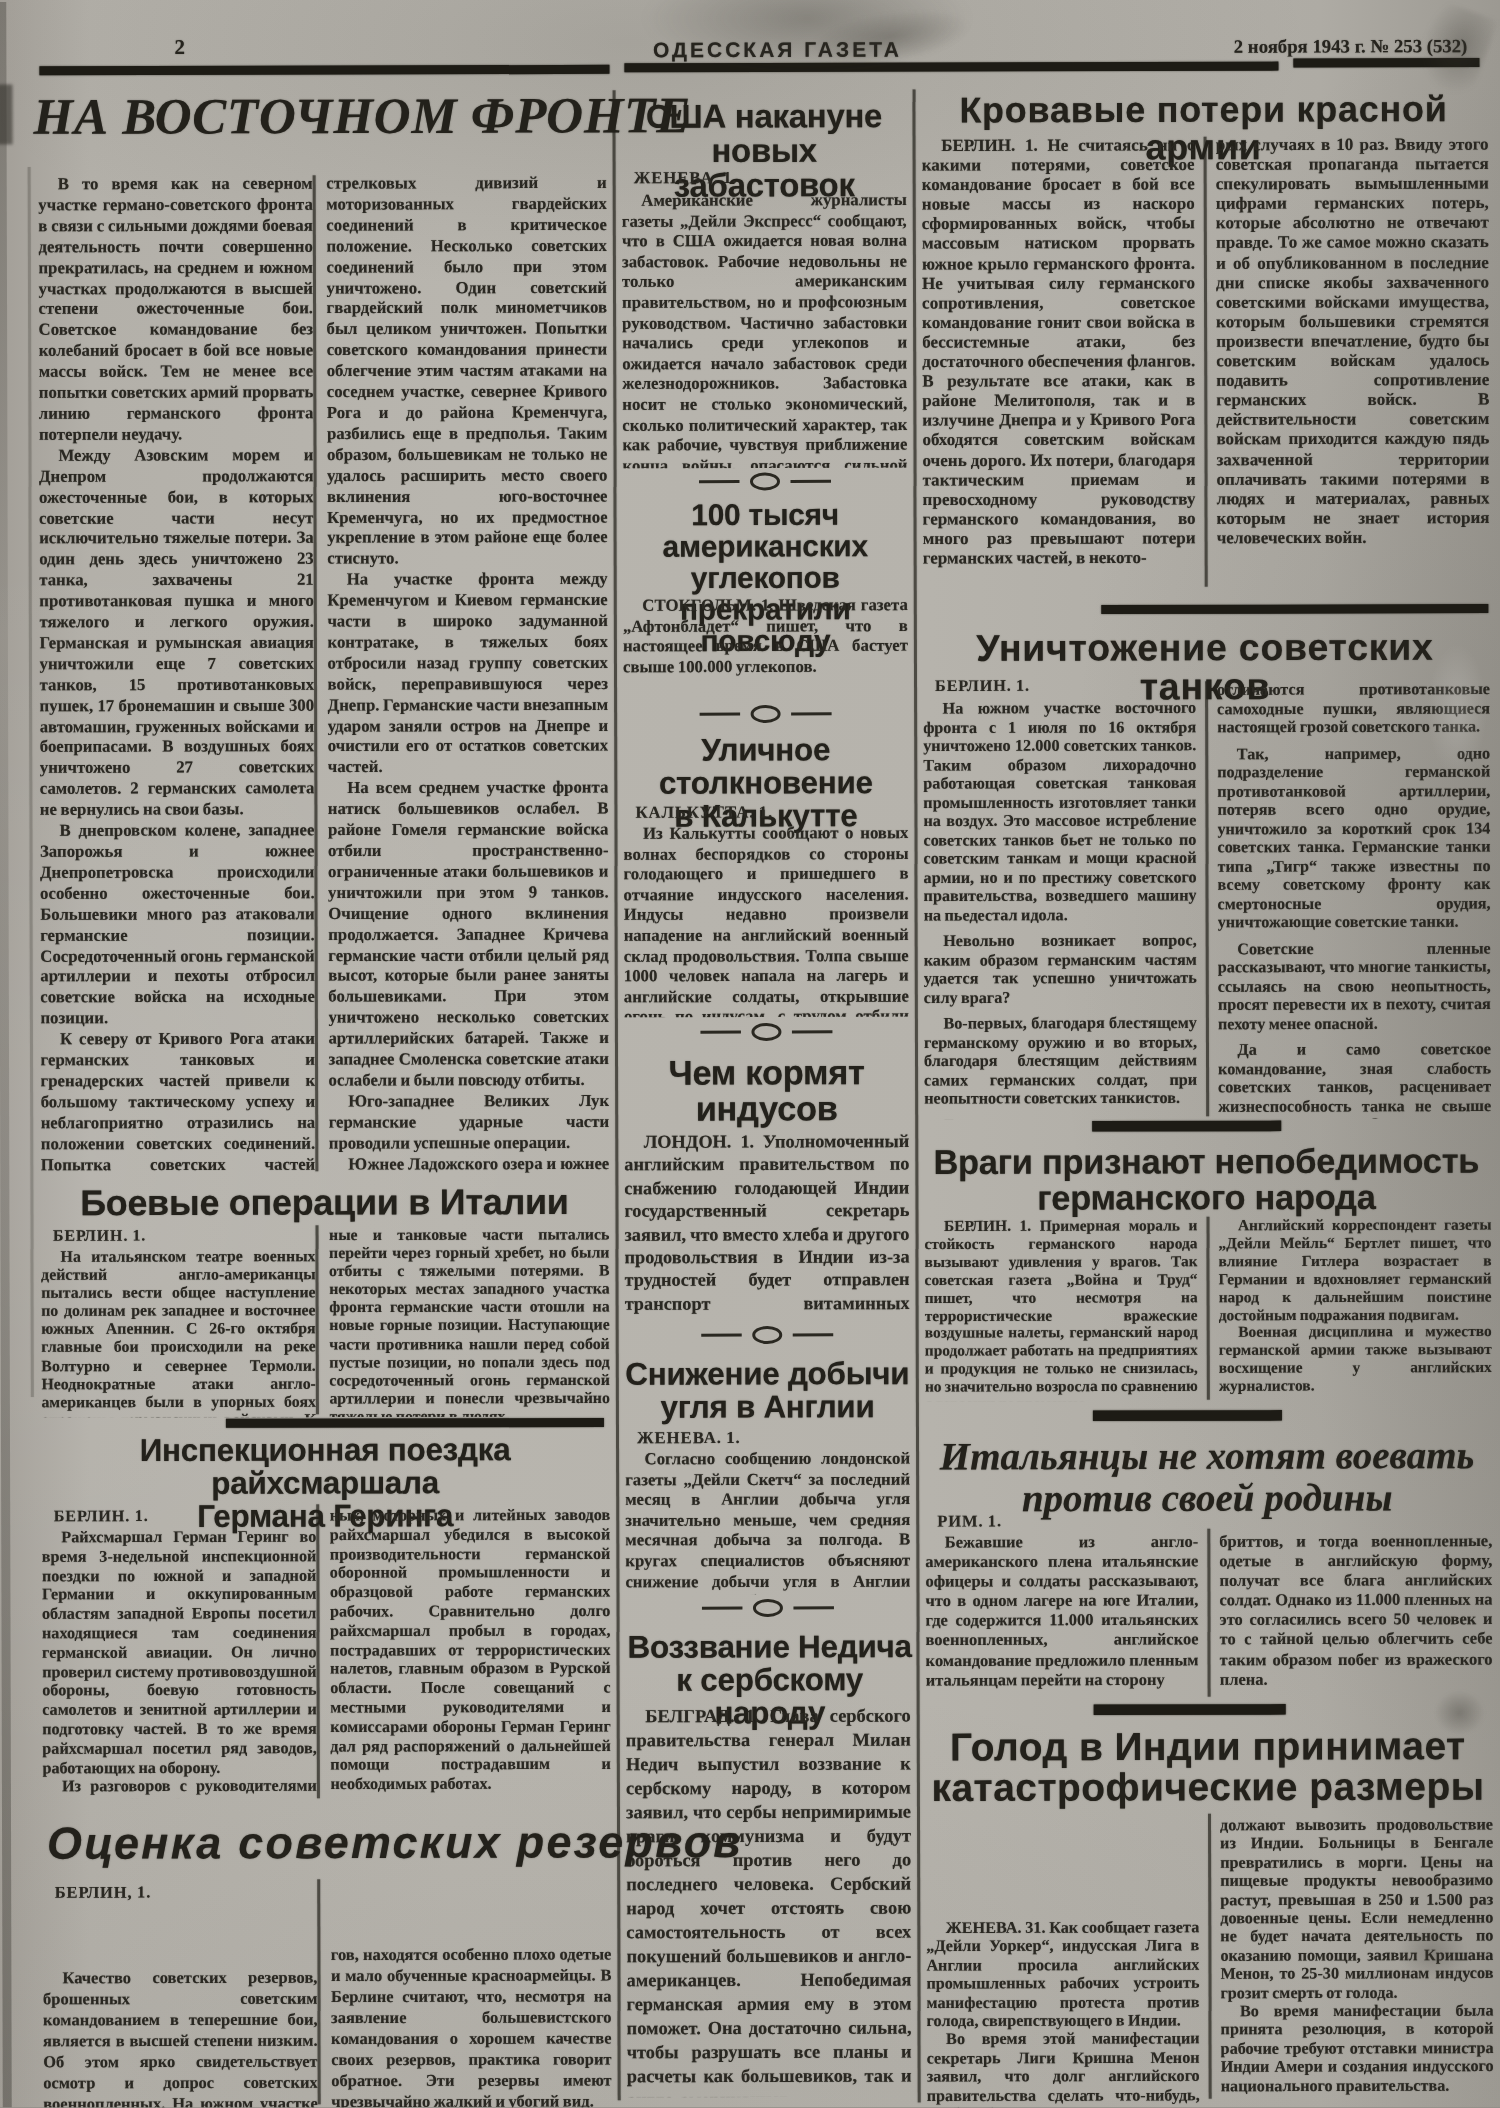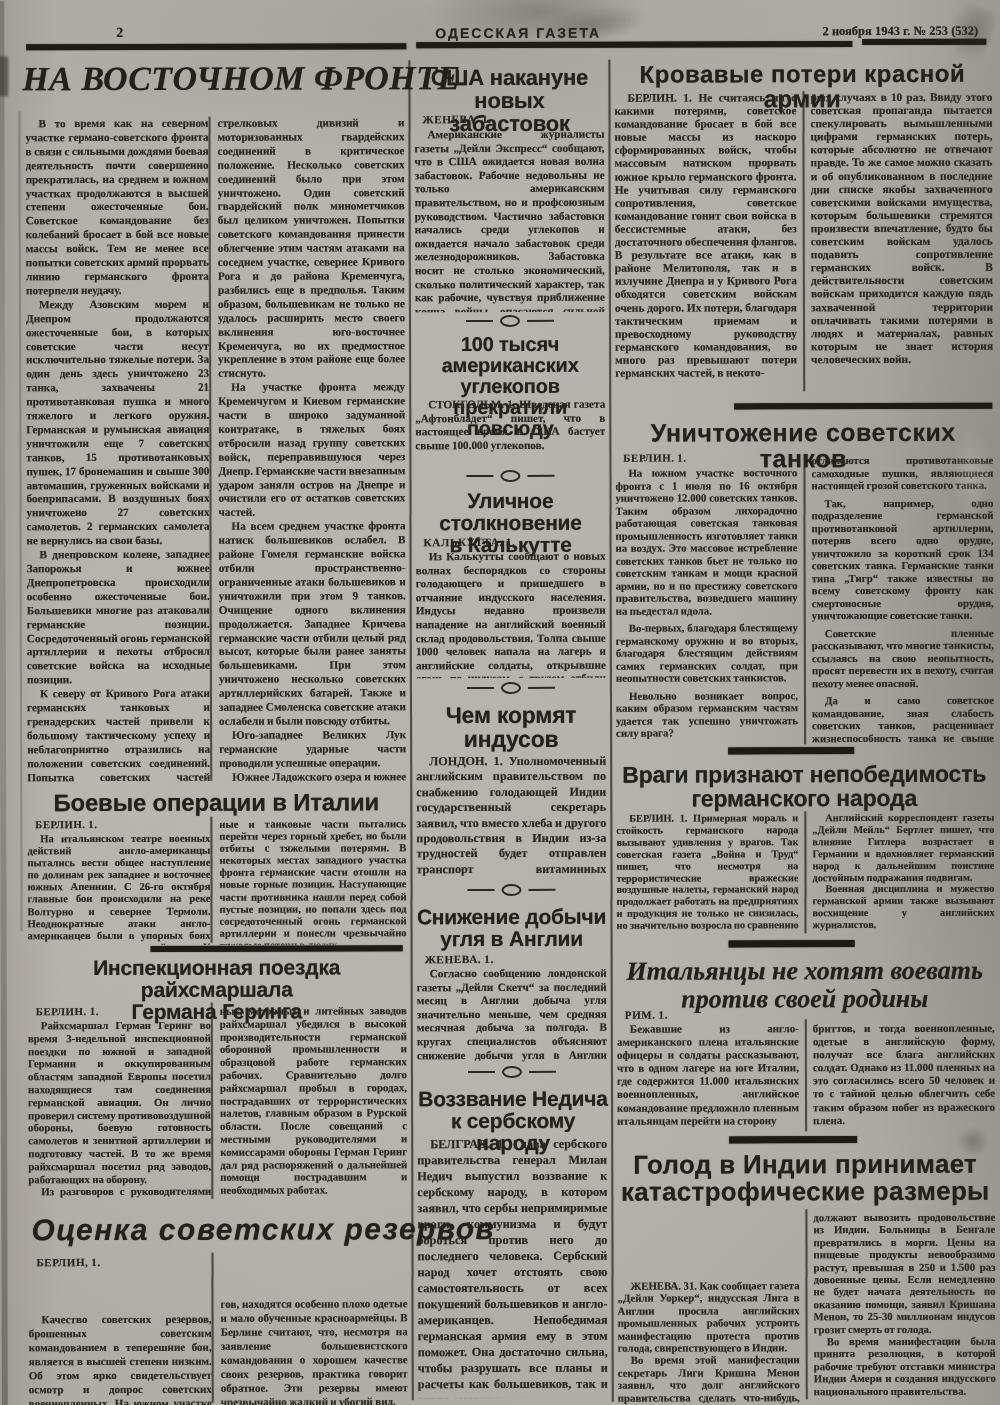--- a/index.html
+++ b/index.html
@@ -78,21 +78,21 @@
   <div class="abs vrule" style="left:804px;top:812px;height:122px;"></div>
   <div class="abs vrule" style="left:804px;top:1020px;height:112px;"></div>
   <div class="abs vrule" style="left:804px;top:1210px;height:190px;"></div>
   <div class="abs vrule" style="left:20px;top:110px;height:820px;opacity:0.35;"></div>
 
   <section>
     <div class="abs hl-serif-i" style="left:24px;top:60px;width:380px;font-size:34px;letter-spacing:0.5px;white-space:nowrap;">НА ВОСТОЧНОМ ФРОНТЕ</div>
     <div class="abs bt t-a" style="left:27px;top:116px;width:183px;height:666px;">
           <p>В то время как на северном участке германо-советского фронта в связи с сильными дождями боевая деятельность почти совершенно прекратилась, на среднем и южном участках продолжаются в высшей степени ожесточенные бои. Советское командование без колебаний бросает в бой все новые массы войск. Тем не менее все попытки советских армий прорвать линию германского фронта потерпели неудачу.</p>
           <p>Между Азовским морем и Днепром продолжаются ожесточенные бои, в которых советские части несут исключительно тяжелые потери. За один день здесь уничтожено 23 танка, захвачены 21 противотанковая пушка и много тяжелого и легкого оружия. Германская и румынская авиация уничтожили еще 7 советских танков, 15 противотанковых пушек, 17 бронемашин и свыше 300 автомашин, груженных войсками и боеприпасами. В воздушных боях уничтожено 27 советских самолетов. 2 германских самолета не вернулись на свои базы.</p>
-          <p>В днепровском колене, западнее Запорожья и южнее Днепропетровска происходили особенно ожесточенные бои. Большевики многие раз атаковали германские позиции. Сосредоточенный огонь германской артиллерии и пехоты отбросил советские войска на исходные позиции.</p>
+          <p>В днепровском колене, западнее Запорожья и южнее Днепропетровска происходили особенно ожесточенные бои. Большевики много раз атаковали германские позиции. Сосредоточенный огонь германской артиллерии и пехоты отбросил советские войска на исходные позиции.</p>
           <p>К северу от Кривого Рога атаки германских танковых и гренадерских частей привели к большому тактическому успеху и неблагоприятно отразились на положении советских соединений. Попытка советских частей прорвать линию германского фронта в южном направлении была отбита. Германские войска перерезали несколько железнодорожных веток и этим поставили несколько советских</p>
         </div>
     <div class="abs bt t-a nf" style="left:219px;top:116px;width:187px;height:666px;">
           <p>стрелковых дивизий и моторизованных гвардейских соединений в критическое положение. Несколько советских соединений было при этом уничтожено. Один советский гвардейский полк минометчиков был целиком уничтожен. Попытки советского командования принести облегчение этим частям атаками на соседнем участке, севернее Кривого Рога и до района Кременчуга, разбились еще в предполья. Таким образом, большевикам не только не удалось расширить место своего вклинения юго-восточнее Кременчуга, но их предмостное укрепление в этом районе еще более стиснуто.</p>
           <p>На участке фронта между Кременчугом и Киевом германские части в широко задуманной контратаке, в тяжелых боях отбросили назад группу советских войск, переправившуюся через Днепр. Германские части внезапным ударом заняли остров на Днепре и очистили его от остатков советских частей.</p>
           <p>На всем среднем участке фронта натиск большевиков ослабел. В районе Гомеля германские войска отбили пространственно-ограниченные атаки большевиков и уничтожили при этом 9 танков. Очищение одного вклинения продолжается. Западнее Кричева германские части отбили целый ряд высот, которые были ранее заняты большевиками. При этом уничтожено несколько советских артиллерийских батарей. Также и западнее Смоленска советские атаки ослабели и были повсюду отбиты.</p>
           <p>Юго-западнее Великих Лук германские ударные части проводили успешные операции.</p>
           <p>Южнее Ладожского озера и южнее Ленинграда боевая деятельность с обеих сторон ограничивалась поисками разведчиков и операциями ударных частей.</p>
         </div>
   </section>
@@ -201,22 +201,22 @@
         </div>
   </section>
 
   <div class="abs hbar" style="left:735px;top:404px;width:258px;height:6px;"></div>
 
   <section>
     <div class="abs hl" style="left:618px;top:420px;width:372px;font-size:25px;letter-spacing:0.5px;">Уничтожение советских танков</div>
     <div class="abs bt t-g dateline" style="left:616px;top:452px;width:182px;">БЕРЛИН. 1.</div>
     <div class="abs bt t-g pgap" style="left:616px;top:467px;width:182px;height:280px;">
           <p>На южном участке восточного фронта с 1 июля по 16 октября уничтожено 12.000 советских танков. Таким образом лихорадочно работающая советская танковая промышленность изготовляет танки на воздух. Это массовое истребление советских танков бьет не только по советским танкам и мощи красной армии, но и по престижу советского правительства, возведшего машину на пьедестал идола.</p>
+          <p>Невольно возникает вопрос, каким образом германским частям удается так успешно уничтожать силу врага?</p>
           <p>Во-первых, благодаря блестящему германскому оружию и во вторых, благодаря блестящим действиям самих германских солдат, при неопытности советских танкистов.</p>
-          <p>Невольно возникает вопрос, каким образом германским частям удается так успешно уничтожать силу врага?</p>
           <p>Германская армия оснащена прекрасными противотанковыми орудиями и особенными качествами</p>
         </div>
     <div class="abs bt t-g pgap nf" style="left:812px;top:455px;width:182px;height:292px;">
           <p>отличаются противотанковые самоходные пушки, являющиеся настоящей грозой советского танка.</p>
           <p>Так, например, одно подразделение германской противотанковой артиллерии, потеряв всего одно орудие, уничтожило за короткий срок 134 советских танка. Германские танки типа „Тигр“ также известны по всему советскому фронту как смертоносные орудия, уничтожающие советские танки.</p>
           <p>Советские пленные рассказывают, что многие танкисты, ссылаясь на свою неопытность, просят перевести их в пехоту, считая пехоту менее опасной.</p>
           <p>Да и само советское командование, зная слабость советских танков, расценивает жизнеспособность танка не свыше полторы недели. За один день танкового боя советы обычно теряют не менее 70 проц. танков.</p>
         </div>
   </section>
 

